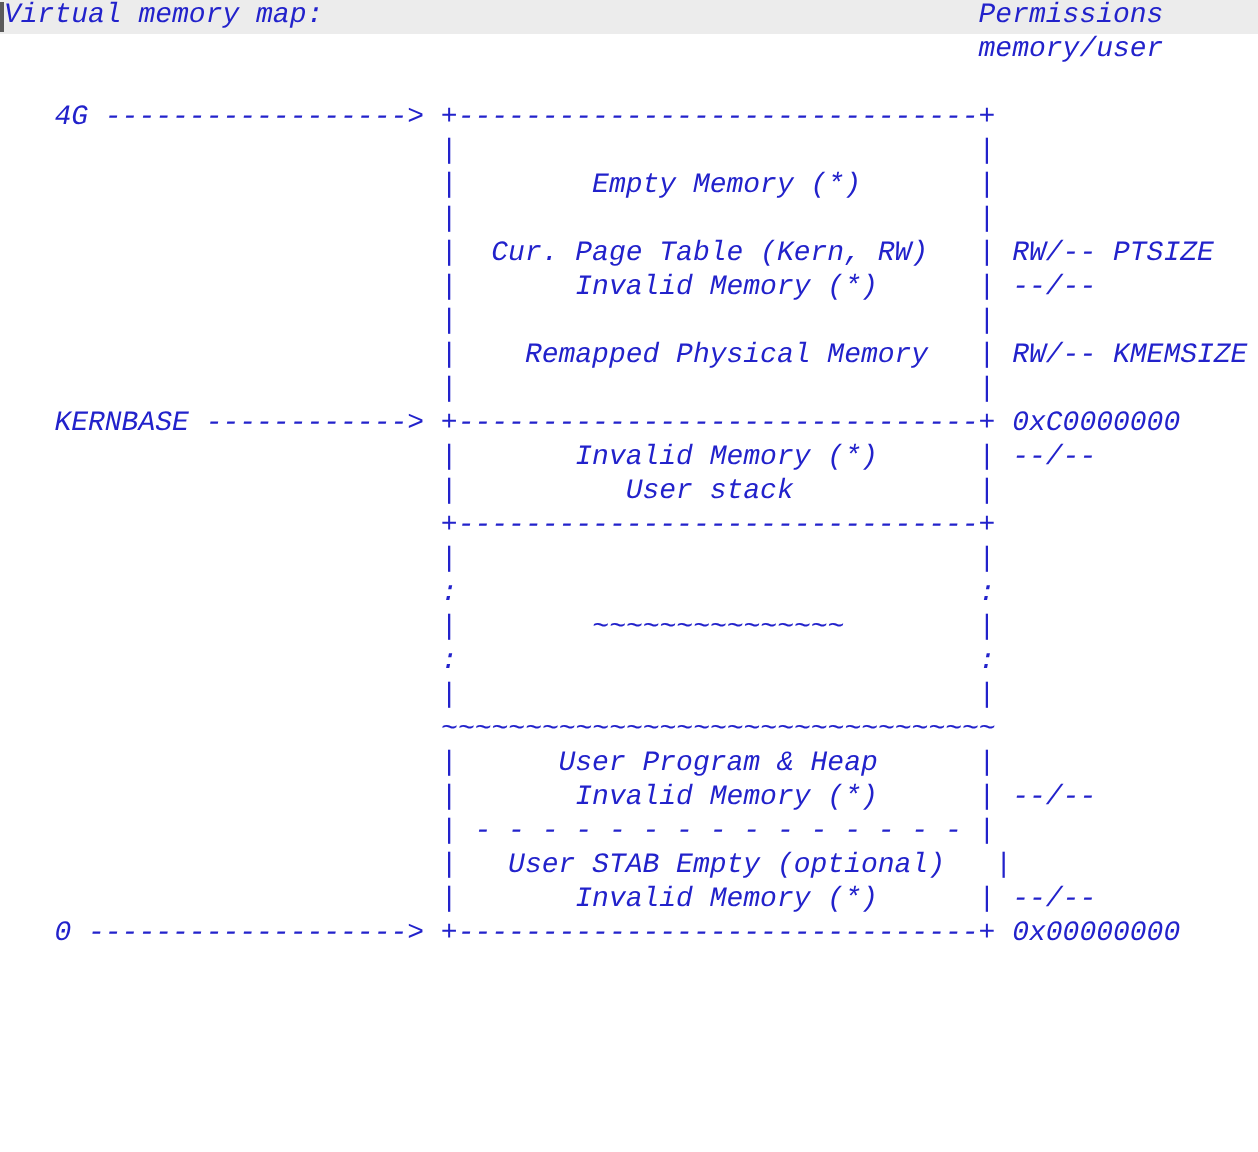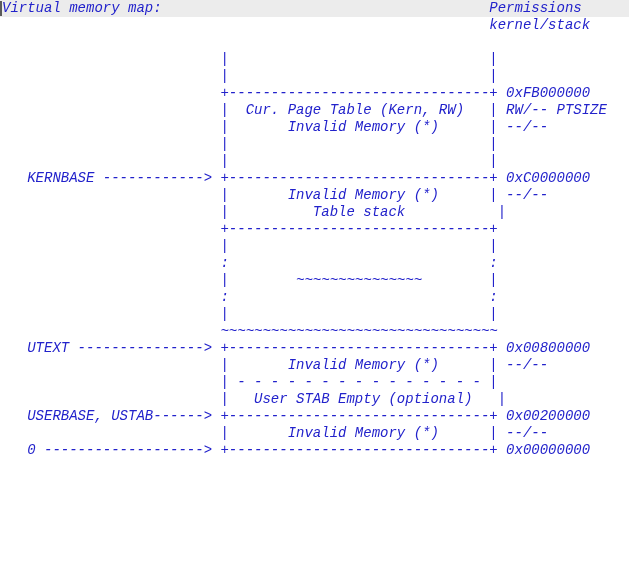--- a/index.html
+++ b/index.html
@@ -46,40 +46,41 @@
   }
 </style>
 </head>
 <body>
 
 <div class="editor">
   <div class="current-line-highlight"></div>
   <div class="caret"></div>
   <div class="code">
       <div class="line">Virtual memory map:                                       Permissions</div>
-      <div class="line">                                                          kernel/stack</div>
+      <div class="line">                                                          memory/user</div>
       <div class="line"> </div>
+      <div class="line">   4G ------------------&gt; +-------------------------------+</div>
       <div class="line">                          |                               |</div>
+      <div class="line">                          |        Empty Memory (*)       |</div>
       <div class="line">                          |                               |</div>
-      <div class="line">                          +-------------------------------+ 0xFB000000</div>
       <div class="line">                          |  Cur. Page Table (Kern, RW)   | RW/-- PTSIZE</div>
       <div class="line">                          |       Invalid Memory (*)      | --/--</div>
       <div class="line">                          |                               |</div>
+      <div class="line">                          |    Remapped Physical Memory   | RW/-- KMEMSIZE</div>
       <div class="line">                          |                               |</div>
       <div class="line">   KERNBASE ------------&gt; +-------------------------------+ 0xC0000000</div>
       <div class="line">                          |       Invalid Memory (*)      | --/--</div>
-      <div class="line">                          |          Table stack           |</div>
+      <div class="line">                          |          User stack           |</div>
       <div class="line">                          +-------------------------------+</div>
       <div class="line">                          |                               |</div>
       <div class="line">                          :                               :</div>
       <div class="line">                          |        ~~~~~~~~~~~~~~~        |</div>
       <div class="line">                          :                               :</div>
       <div class="line">                          |                               |</div>
       <div class="line">                          ~~~~~~~~~~~~~~~~~~~~~~~~~~~~~~~~~</div>
-      <div class="line">   UTEXT ---------------&gt; +-------------------------------+ 0x00800000</div>
+      <div class="line">                          |      User Program &amp; Heap      |</div>
       <div class="line">                          |       Invalid Memory (*)      | --/--</div>
       <div class="line">                          | - - - - - - - - - - - - - - - |</div>
       <div class="line">                          |   User STAB Empty (optional)   |</div>
-      <div class="line">   USERBASE, USTAB------&gt; +-------------------------------+ 0x00200000</div>
       <div class="line">                          |       Invalid Memory (*)      | --/--</div>
       <div class="line">   0 -------------------&gt; +-------------------------------+ 0x00000000</div>
     </div>
 </div>
 
 </body></html>

